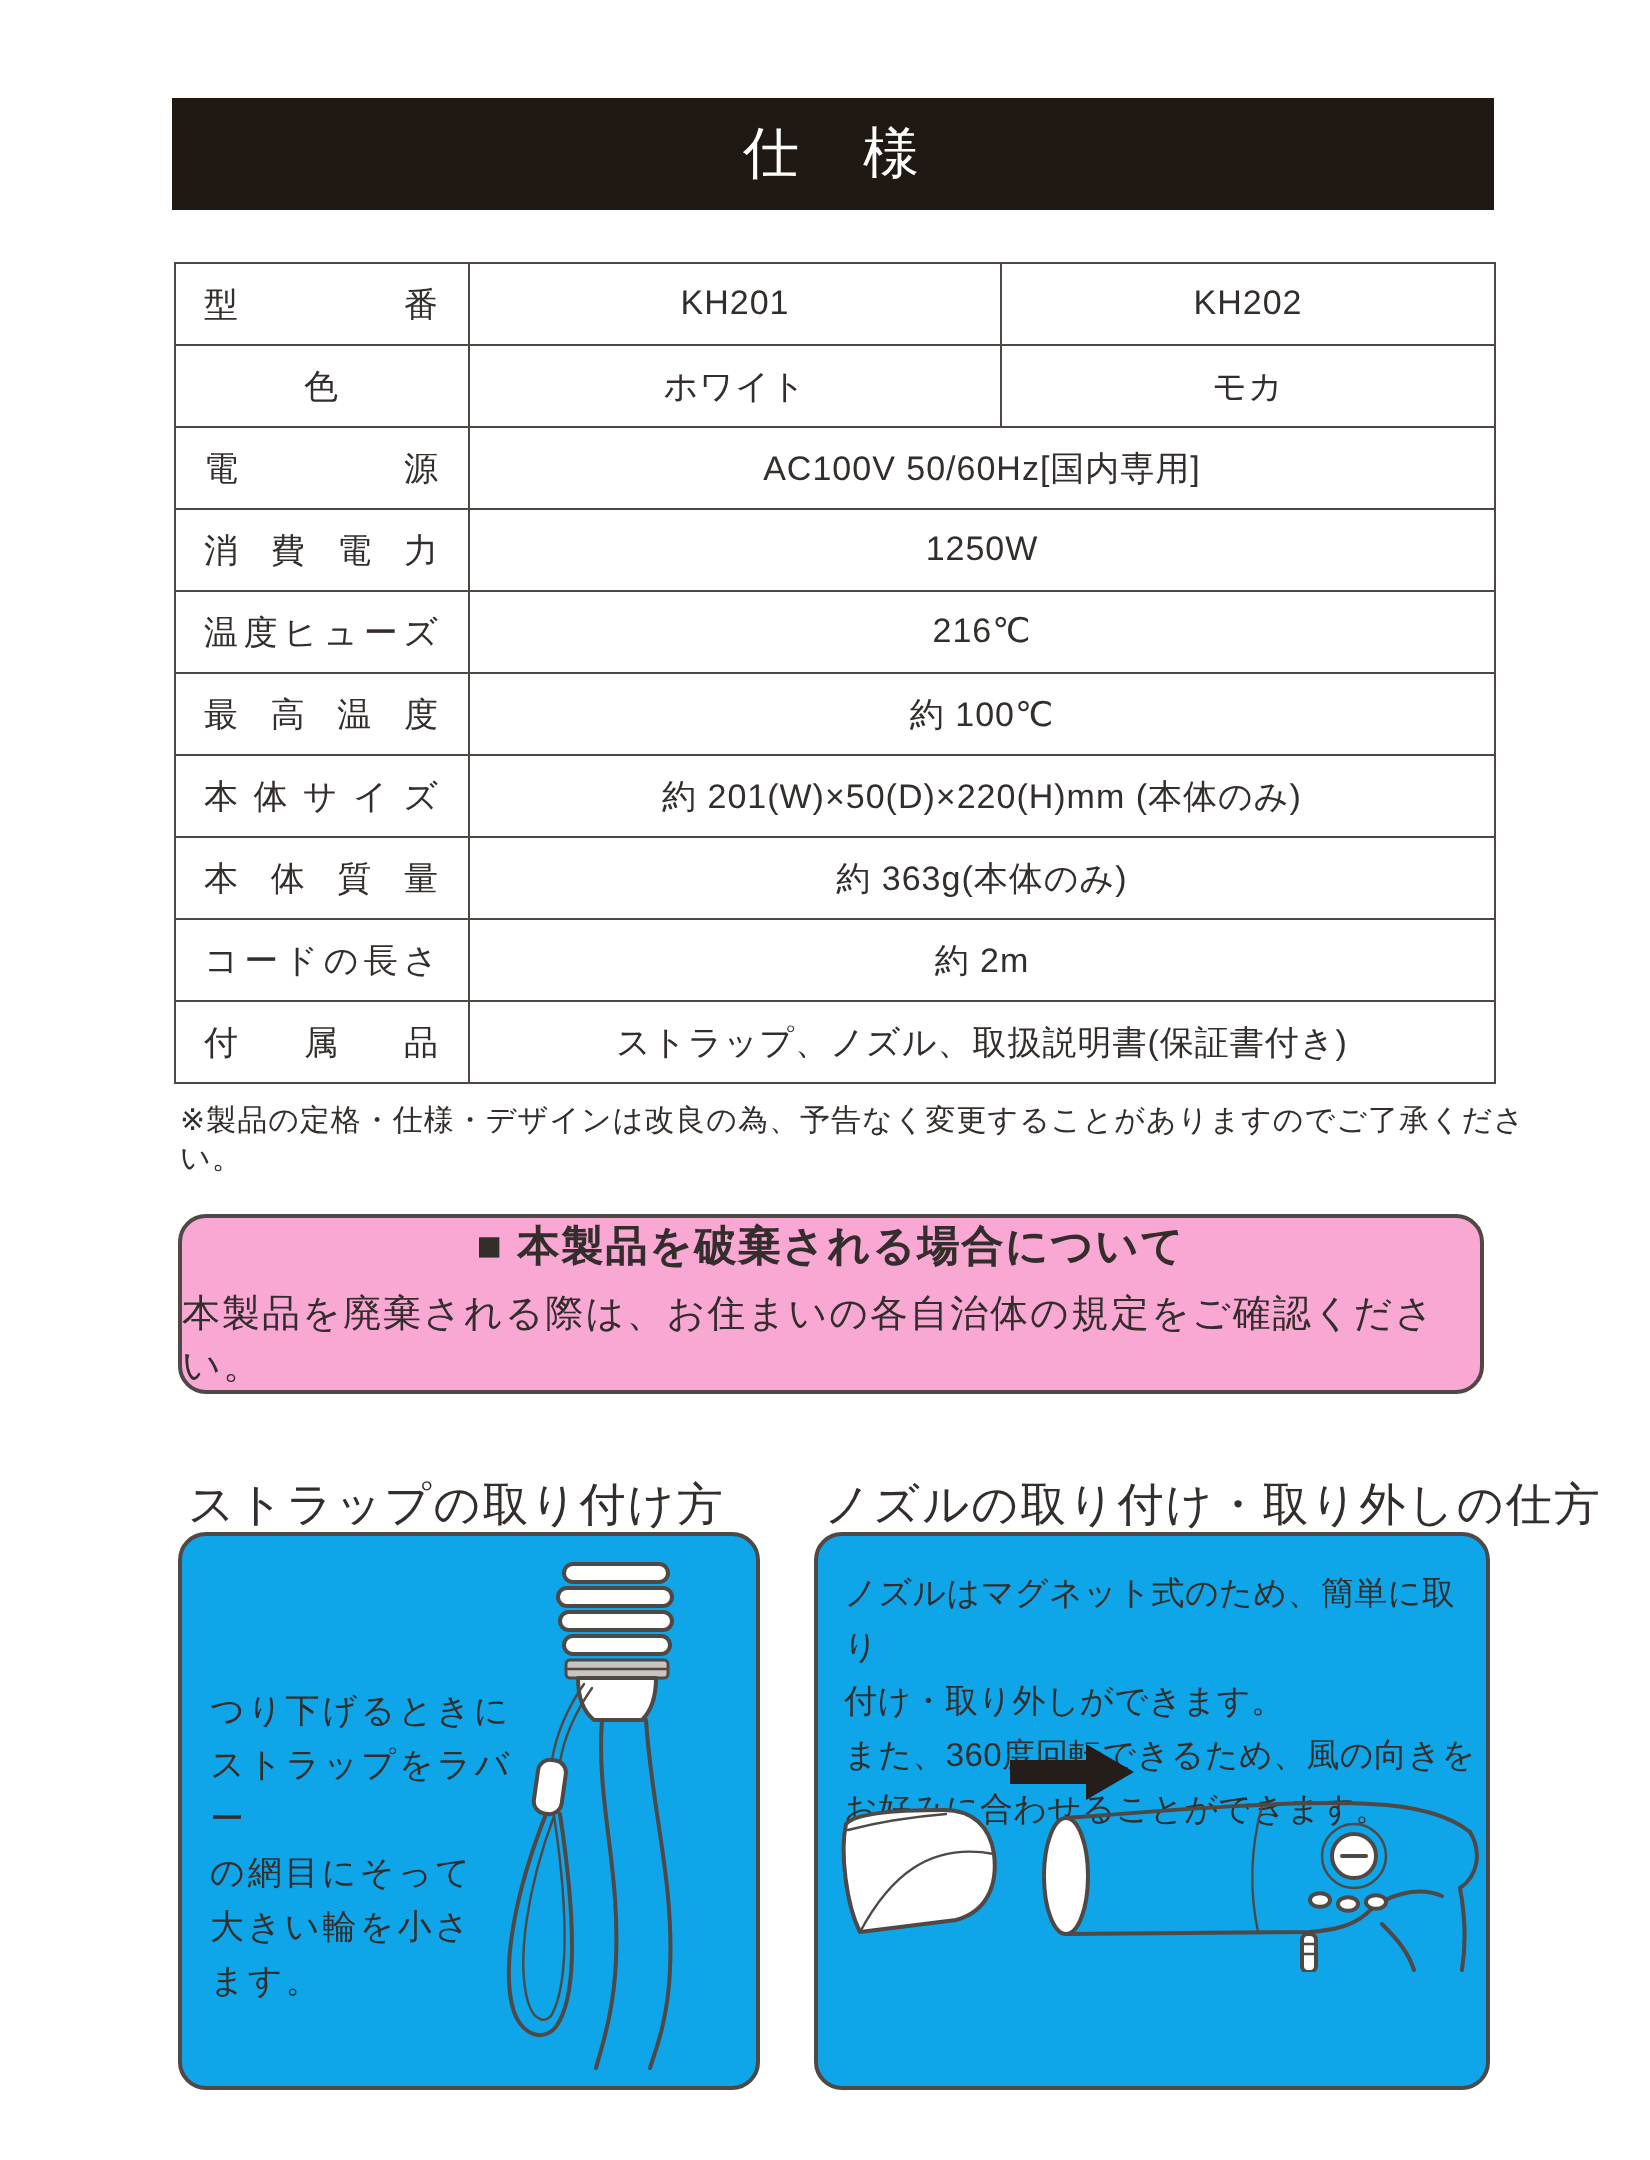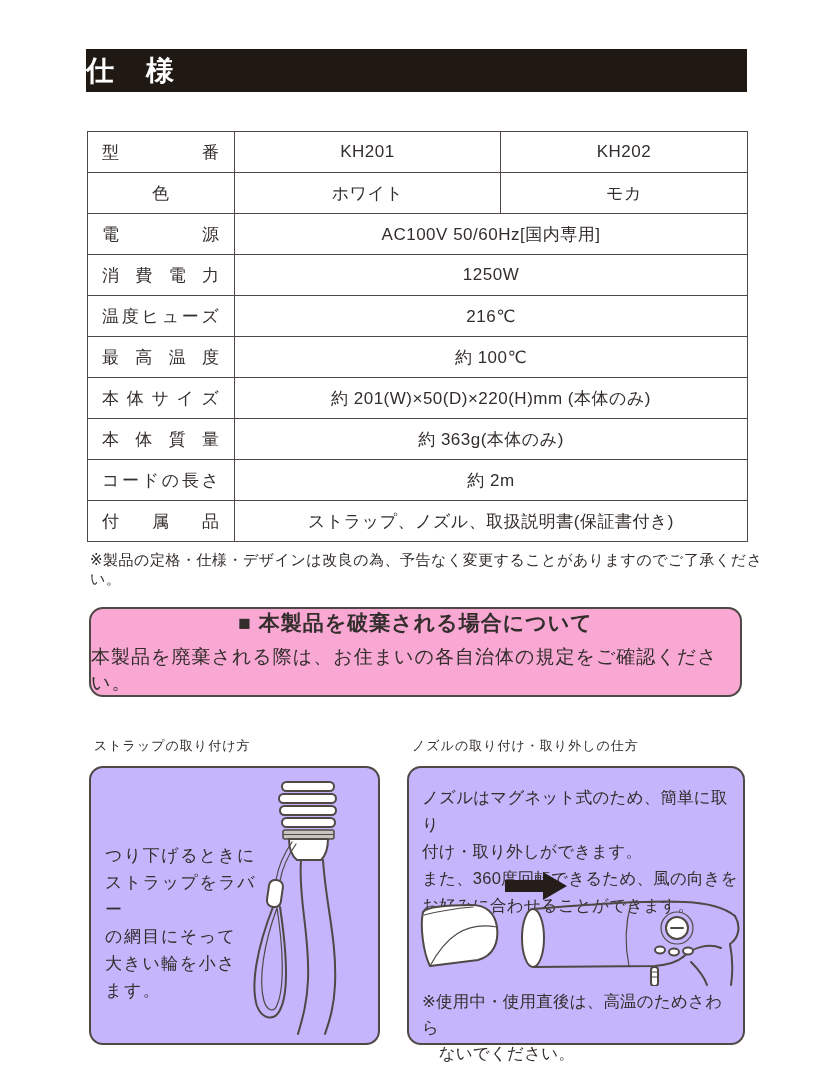--- a/index.html
+++ b/index.html
@@ -7,24 +7,24 @@
     --border:#4f4845;
     --bar:#1f1813;
   }
   *{margin:0;padding:0;box-sizing:border-box;}
   html,body{background:#ffffff;}
   body{font-family:"Liberation Sans","DejaVu Sans",sans-serif;color:var(--ink);}
   .page{position:relative;width:825px;height:1080px;background:#ffffff;overflow:hidden;}
 
   
   .title-bar{
-    position:absolute;left:86px;top:49px;width:661px;height:43px;
+    position:absolute;left:86px;top:49px;width:661px;height:56px;
     background:var(--bar);color:#ffffff;
-    display:flex;align-items:center;justify-content:flex-start;
-    font-size:28px;font-weight:bold;letter-spacing:2px;
+    display:flex;align-items:center;justify-content:center;
+    font-size:28px;font-weight:normal;letter-spacing:2px;
   }
 
   
   .spec-table{
     position:absolute;left:87px;top:131px;width:660px;
     border-collapse:collapse;table-layout:fixed;
   }
   .spec-table td{
     border:1px solid var(--border);
     height:41px;font-size:17px;color:var(--ink);
@@ -53,28 +53,28 @@
     position:absolute;left:89px;top:607px;width:653px;height:90px;
     border:2px solid var(--border);border-radius:14px;
     display:flex;flex-direction:column;align-items:center;justify-content:center;
     gap:7px;background:#f9a8d4;
   }
   .disposal-title{font-size:21px;font-weight:bold;letter-spacing:1px;}
   .disposal-body{font-size:19px;letter-spacing:1px;}
 
   
   .section-title{
-    position:absolute;top:737px;font-size:13px;letter-spacing:1px;color:var(--ink);
+    position:absolute;top:737px;font-size:23px;letter-spacing:1px;color:var(--ink);
   }
   .section-title.strap{left:94px;}
   .section-title.nozzle{left:412px;}
 
   .round-box{
     position:absolute;top:766px;height:279px;
-    border:2px solid var(--border);border-radius:14px;background:#c4b5fd;
+    border:2px solid var(--border);border-radius:14px;background:#0ea5e9;
   }
   .strap-box{left:89px;width:291px;}
   .nozzle-box{left:407px;width:338px;}
 
   .strap-text{
     position:absolute;left:14px;top:50px;width:160px;
     font-size:17px;line-height:27px;letter-spacing:1.5px;margin-top:24px;
   }
   .strap-art{position:absolute;right:6px;top:10px;}
 
@@ -227,19 +227,15 @@
       <line class="thin" x1="237" y1="104" x2="242" y2="104"></line>
       <line class="thin" x1="237" y1="109" x2="242" y2="109"></line>
 
       <circle class="thin" cx="262" cy="60" r="16"></circle>
       <circle class="shape" cx="262" cy="60" r="11"></circle>
       <line class="ln" x1="256" y1="60" x2="268" y2="60"></line>
       <ellipse class="shape" cx="245" cy="82" rx="5" ry="3.4"></ellipse>
       <ellipse class="shape" cx="259" cy="84" rx="5" ry="3.4"></ellipse>
       <ellipse class="shape" cx="273" cy="83" rx="5" ry="3.4"></ellipse>
     </svg>
-    <div class="nozzle-note">
-        <div>※使用中・使用直後は、高温のためさわら</div>
-        <div>　ないでください。</div>
-      </div>
   </div>
 
 </div>
 
 </body></html>

